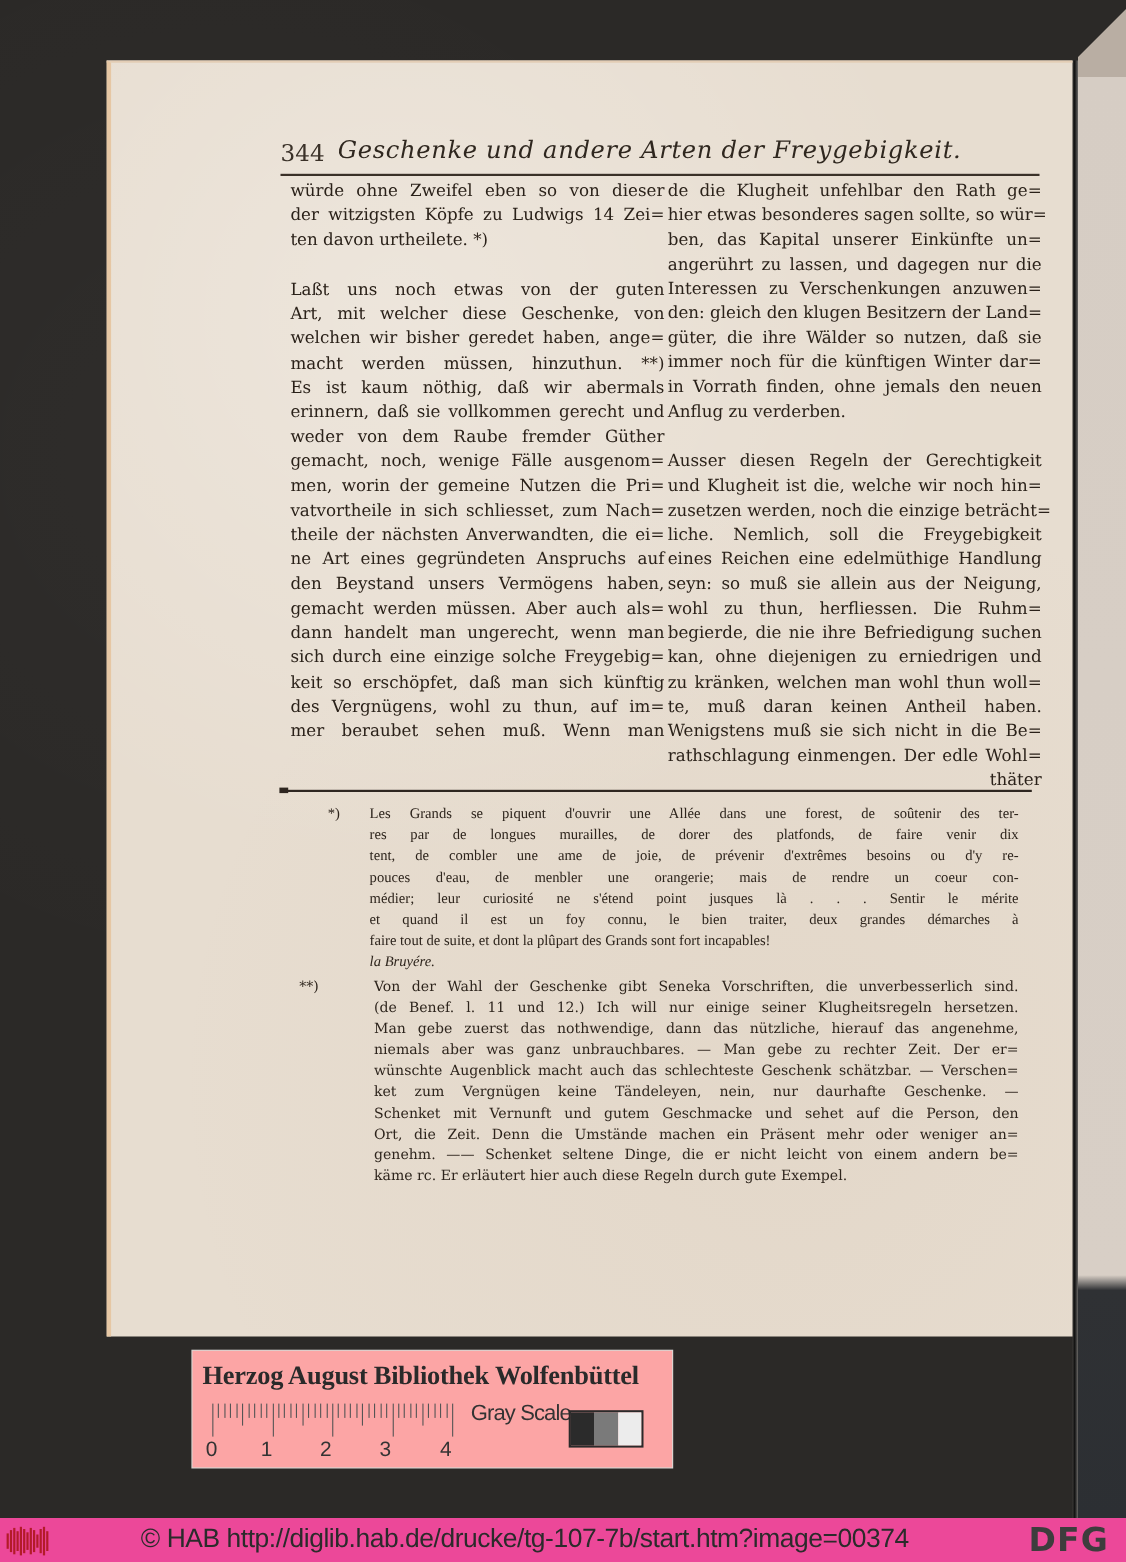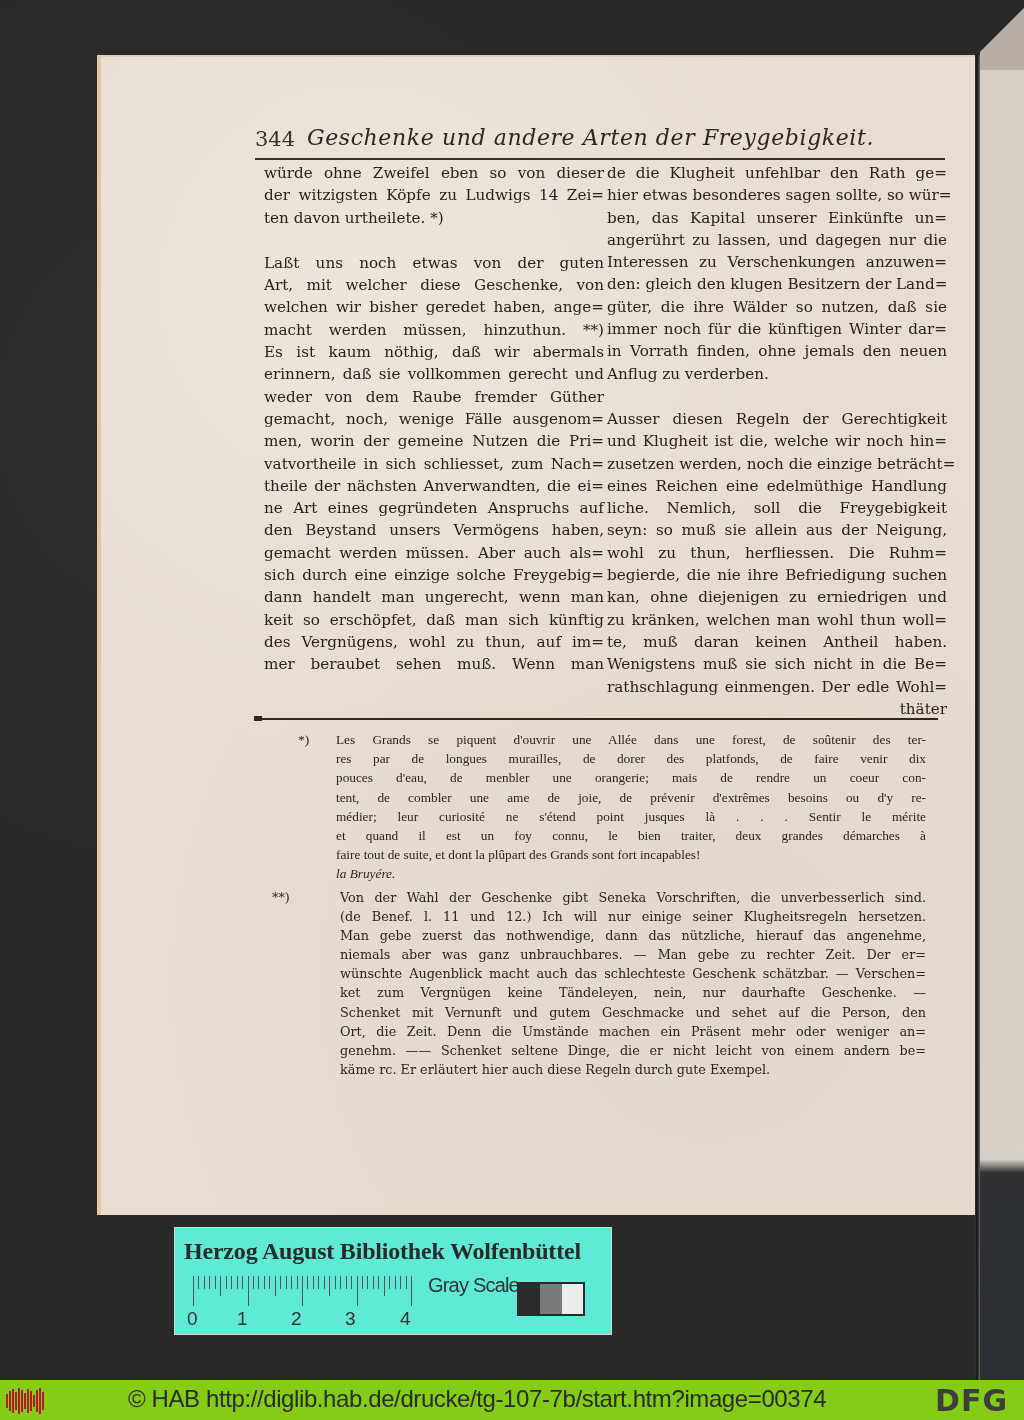--- a/index.html
+++ b/index.html
@@ -75,21 +75,21 @@
     font-size:13.3px; line-height:19.2px; color:#2d241c;
     font-family:"Liberation Serif", serif;
   }
   .fn { position:relative; padding-left:38px; margin:0; }
   .fn .marker { position:absolute; left:0; top:0; }
   .fn-german { margin-top:4px; font-family:"DejaVu Serif", serif; font-size:12.8px; line-height:19.2px; padding-left:42px; }
   .fn-german .marker { left:-26px; }
   .fn .line { height:19.2px; }
   .label-card {
     position:absolute; left:175px; top:1228px; width:436px; height:106px;
-    background:#5eead4; box-shadow:0 0 0 1px #d8d6d3;
+    background:#fca5a5; box-shadow:0 0 0 1px #d8d6d3;
   }
   .label-title {
     position:absolute; left:9px; top:10px; font-family:"Liberation Serif", serif;
     font-weight:bold; font-size:24px; color:#2a2a2a; white-space:nowrap; letter-spacing:-0.2px;
   }
   .ruler {
     position:absolute; left:18px; top:48px; width:220px; height:30px;
   }
   .tick { position:absolute; top:0; width:1px; background:#555; }
   .ruler-nums {
@@ -101,21 +101,21 @@
     position:absolute; left:253px; top:46px; font-family:"Liberation Sans", sans-serif;
     font-size:20px; color:#333; letter-spacing:-0.8px;
   }
   .grayscale-swatch {
     position:absolute; left:342px; top:54px; width:68px; height:34px;
     border:2px solid #2a2a2a; display:flex; box-sizing:border-box;
   }
   .grayscale-swatch span { flex:1; }
   .footer-bar {
     position:absolute; left:0; top:1380px; width:1024px; height:40px;
-    background:#84cc16;
+    background:#ec4899;
   }
   .hab-logo {
     position:absolute; left:6px; top:8px; width:38px; height:26px;
     display:flex; gap:1px; align-items:center;
   }
   .hab-logo span { display:block; width:2px; background:#b31b28; }
   .footer-text {
     position:absolute; left:128px; top:5px; font-family:"Liberation Sans", sans-serif;
     font-size:24px; color:#2b2b2b; white-space:nowrap; letter-spacing:-0.4px;
   }
@@ -154,22 +154,22 @@
       <span class="line">Es ist kaum nöthig, daß wir abermals</span>
       <span class="line">erinnern, daß sie vollkommen gerecht und</span>
       <span class="line">weder von dem Raube fremder Güther</span>
       <span class="line">gemacht, noch, wenige Fälle ausgenom=</span>
       <span class="line">men, worin der gemeine Nutzen die Pri=</span>
       <span class="line">vatvortheile in sich schliesset, zum Nach=</span>
       <span class="line">theile der nächsten Anverwandten, die ei=</span>
       <span class="line">ne Art eines gegründeten Anspruchs auf</span>
       <span class="line">den Beystand unsers Vermögens haben,</span>
       <span class="line">gemacht werden müssen. Aber auch als=</span>
+      <span class="line">dann handelt man ungerecht, wenn man</span>
       <span class="line">sich durch eine einzige solche Freygebig=</span>
-      <span class="line">dann handelt man ungerecht, wenn man</span>
       <span class="line">keit so erschöpfet, daß man sich künftig</span>
       <span class="line">des Vergnügens, wohl zu thun, auf im=</span>
       <span class="line">mer beraubet sehen muß. Wenn man</span>
     </p>
 </div>
 
 <div class="column col-right">
   <p id="right-p1">
       <span class="line">de die Klugheit unfehlbar den Rath ge=</span>
       <span class="line">hier etwas besonderes sagen sollte, so wür=</span>
@@ -180,44 +180,44 @@
       <span class="line">güter, die ihre Wälder so nutzen, daß sie</span>
       <span class="line">immer noch für die künftigen Winter dar=</span>
       <span class="line">in Vorrath finden, ohne jemals den neuen</span>
       <span class="line last">Anflug zu verderben.</span>
     </p>
   <div class="para-gap"></div>
   <p id="right-p2">
       <span class="line">Ausser diesen Regeln der Gerechtigkeit</span>
       <span class="line">und Klugheit ist die, welche wir noch hin=</span>
       <span class="line">zusetzen werden, noch die einzige beträcht=</span>
+      <span class="line">liche. Nemlich, soll die Freygebigkeit</span>
       <span class="line">eines Reichen eine edelmüthige Handlung</span>
-      <span class="line">liche. Nemlich, soll die Freygebigkeit</span>
       <span class="line">seyn: so muß sie allein aus der Neigung,</span>
       <span class="line">wohl zu thun, herfliessen. Die Ruhm=</span>
       <span class="line">begierde, die nie ihre Befriedigung suchen</span>
       <span class="line">kan, ohne diejenigen zu erniedrigen und</span>
       <span class="line">zu kränken, welchen man wohl thun woll=</span>
       <span class="line">te, muß daran keinen Antheil haben.</span>
       <span class="line">Wenigstens muß sie sich nicht in die Be=</span>
       <span class="line">rathschlagung einmengen. Der edle Wohl=</span>
     </p>
   <span class="line right">thäter</span>
 </div>
 
 <div class="fn-rule-mark"></div>
 <div class="fn-rule"></div>
 
 <div class="footnotes">
   <div class="fn" id="fn1">
     <span class="marker">*)</span>
   <span class="line">Les Grands se piquent d'ouvrir une Allée dans une forest, de soûtenir des ter-</span>
       <span class="line">res par de longues murailles, de dorer des platfonds, de faire venir dix</span>
+      <span class="line">tent, de combler une ame de joie, de prévenir d'extrêmes besoins ou d'y re-</span>
       <span class="line">pouces d'eau, de menbler une orangerie; mais de rendre un coeur con-</span>
-      <span class="line">tent, de combler une ame de joie, de prévenir d'extrêmes besoins ou d'y re-</span>
       <span class="line">médier; leur curiosité ne s'étend point jusques là . . . Sentir le mérite</span>
       <span class="line">et quand il est un foy connu, le bien traiter, deux grandes démarches à</span>
       <span class="line last">faire tout de suite, et dont la plûpart des Grands sont fort incapables!</span>
       <span class="line last" style="font-style: italic;">la Bruyére.</span>
     </div>
   <div class="fn fn-german" id="fn2">
     <span class="marker">**)</span>
   <span class="line">Von der Wahl der Geschenke gibt Seneka Vorschriften, die unverbesserlich sind.</span>
       <span class="line">(de Benef. l. 11 und 12.) Ich will nur einige seiner Klugheitsregeln hersetzen.</span>
       <span class="line">Man gebe zuerst das nothwendige, dann das nützliche, hierauf das angenehme,</span>

